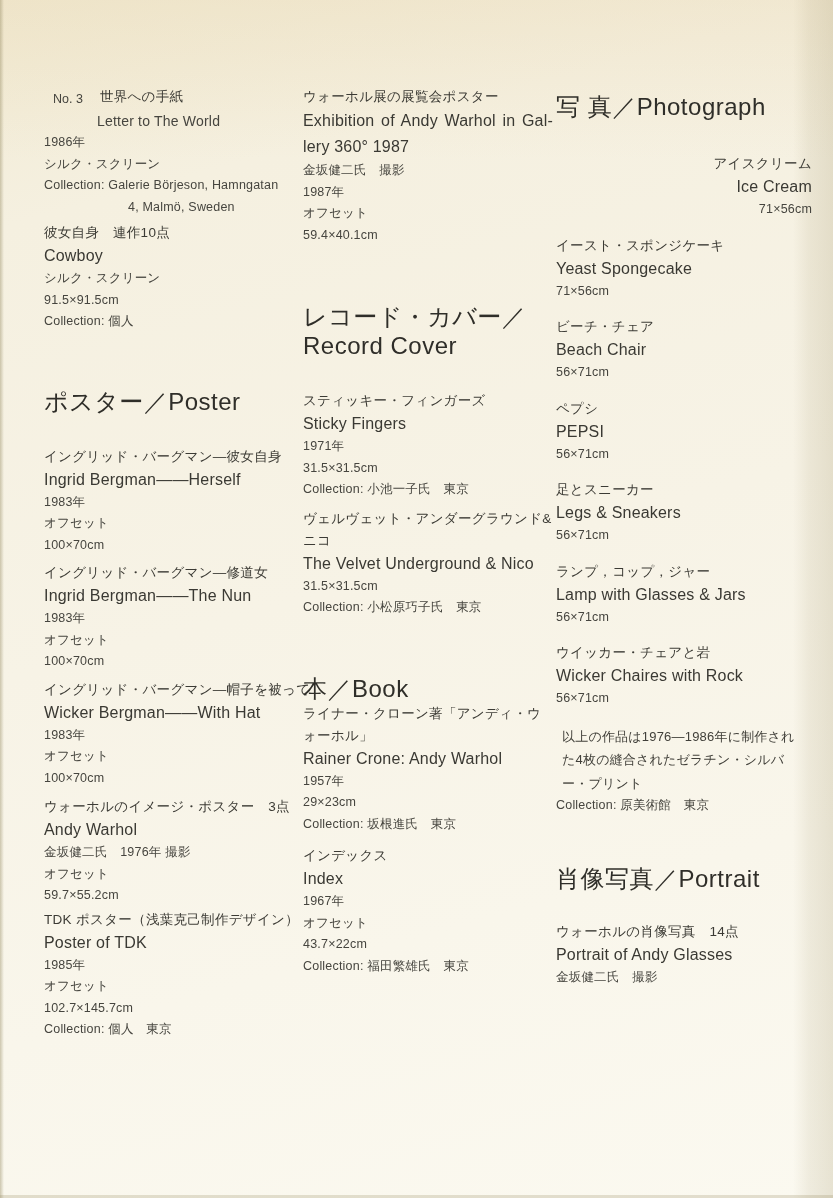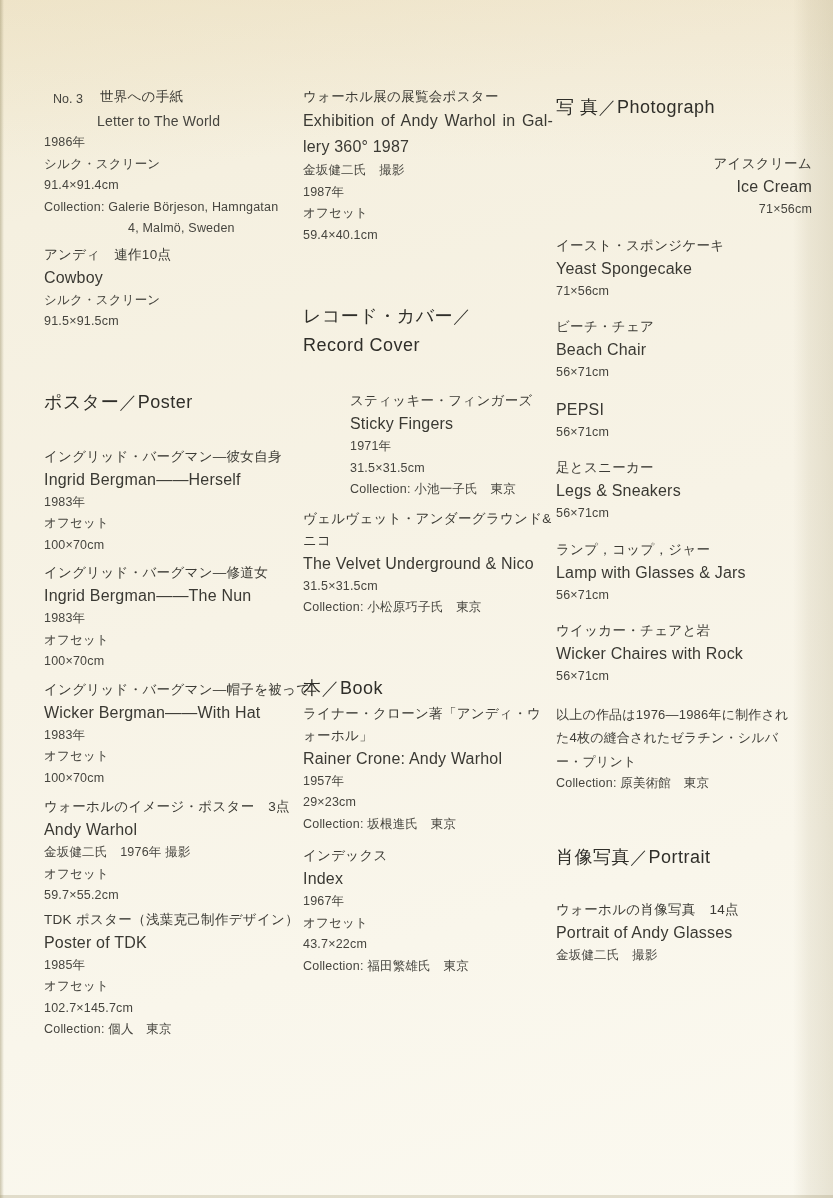--- a/index.html
+++ b/index.html
@@ -10,61 +10,61 @@
     background:linear-gradient(180deg,rgba(232,214,176,.30),rgba(232,214,176,0));pointer-events:none;}
   .edge-left{position:absolute;left:0;top:0;width:4px;height:100%;
     background:linear-gradient(90deg,rgba(150,140,100,.45),rgba(150,140,100,0));}
   .edge-right{position:absolute;right:0;top:0;width:40px;height:100%;
     background:linear-gradient(90deg,rgba(0,0,0,0),rgba(167,155,115,.14) 40%,rgba(167,155,115,.24));}
   .edge-bottom{position:absolute;left:0;bottom:0;width:100%;height:3px;background:rgba(150,140,100,.25);}
   .col{position:absolute;top:86px;}
   .col-1{left:44px;width:292px;}
   .col-2{left:303px;width:250px;}
   .col-3{left:556px;width:256px;top:92px;}
-  .hdr{font-size:18px;line-height:30px;color:#2f2e29;letter-spacing:.5px;}
+  .hdr{font-size:24px;line-height:30px;color:#2f2e29;letter-spacing:.5px;}
   .row-no{display:flex;line-height:22px;padding-left:9px;}
   .no{font-size:12.5px;color:#45443e;margin-right:17px;padding-top:2px;}
   .t-ja{font-size:13.5px;line-height:22px;color:#3c3b35;letter-spacing:.3px;}
   .t-en{font-size:16px;line-height:24px;color:#3a3933;letter-spacing:.2px;}
   .t-en.big{line-height:26px;}
   .t-en.just{text-align:justify;text-align-last:justify;}
   .d{font-size:12.5px;line-height:21.5px;color:#46453f;letter-spacing:.2px;}
   .indent-en{padding-left:53px;}
   .indent-col{padding-left:84px;}
-  .note{font-size:13px;line-height:23.5px;color:#403f39;word-break:break-all;letter-spacing:.2px;}
+  .note{font-size:13px;line-height:23.5px;color:#403f39;word-break:break-all;letter-spacing:.2px;margin-left:6px;}
   .note-sm{font-size:12.8px;line-height:22.5px;}
 </style>
 </head>
 <body>
 
 <div class="page">
   <div class="tint-top"></div>
   <div class="edge-left"></div>
   <div class="edge-right"></div>
   <div class="edge-bottom"></div>
 
   <div class="col col-1">
     <div class="entry">
       <div class="row-no">
         <span class="no">No. 3</span>
         <span class="t-ja">世界への手紙</span>
       </div>
       <div class="d indent-en" style="font-size:14px;line-height:22px;">Letter to The World</div>
       <div class="d">1986年</div>
       <div class="d">シルク・スクリーン</div>
-      <div class="d">91.4×91.4cm</div>
       <div class="d">Collection: Galerie Börjeson, Hamngatan</div>
       <div class="d indent-col">4, Malmö, Sweden</div>
     </div>
 
     <div class="entry" style="margin-top:4px;">
-      <div class="t-ja">アンディ　連作10点</div>
+      <div class="t-ja">彼女自身　連作10点</div>
       <div class="t-en">Cowboy</div>
       <div class="d">シルク・スクリーン</div>
       <div class="d">91.5×91.5cm</div>
+      <div class="d">Collection: 個人</div>
     </div>
 
     <div class="hdr" style="margin-top:54px;">ポスター／Poster</div>
 
     <div class="entry" style="margin-top:29px;">
       <div class="t-ja">イングリッド・バーグマン—彼女自身</div>
       <div class="t-en">Ingrid Bergman——Herself</div>
       <div class="d">1983年</div>
       <div class="d">オフセット</div>
       <div class="d">100×70cm</div>
@@ -113,21 +113,21 @@
       <div class="d">1987年</div>
       <div class="d">オフセット</div>
       <div class="d">59.4×40.1cm</div>
     </div>
 
     <div class="hdr" style="margin-top:56px;line-height:29px;">
       <div>レコード・カバー／</div>
       <div>Record Cover</div>
     </div>
 
-    <div class="entry" style="margin-top:30px;margin-left:47px;">
+    <div class="entry" style="margin-top:30px;">
       <div class="t-ja">スティッキー・フィンガーズ</div>
       <div class="t-en">Sticky Fingers</div>
       <div class="d">1971年</div>
       <div class="d">31.5×31.5cm</div>
       <div class="d">Collection: 小池一子氏　東京</div>
     </div>
 
     <div class="entry" style="margin-top:7px;">
       <div class="t-ja">ヴェルヴェット・アンダーグラウンド&amp;ニコ</div>
       <div class="t-en">The Velvet Underground &amp; Nico</div>
@@ -167,20 +167,21 @@
       <div class="t-ja">イースト・スポンジケーキ</div>
       <div class="t-en">Yeast Spongecake</div>
       <div class="d">71×56cm</div>
     </div>
     <div class="entry" style="margin-top:14px;">
       <div class="t-ja">ビーチ・チェア</div>
       <div class="t-en">Beach Chair</div>
       <div class="d">56×71cm</div>
     </div>
     <div class="entry" style="margin-top:14px;">
+      <div class="t-ja">ペプシ</div>
       <div class="t-en">PEPSI</div>
       <div class="d">56×71cm</div>
     </div>
     <div class="entry" style="margin-top:14px;">
       <div class="t-ja">足とスニーカー</div>
       <div class="t-en">Legs &amp; Sneakers</div>
       <div class="d">56×71cm</div>
     </div>
     <div class="entry" style="margin-top:14px;">
       <div class="t-ja">ランプ，コップ，ジャー</div>

